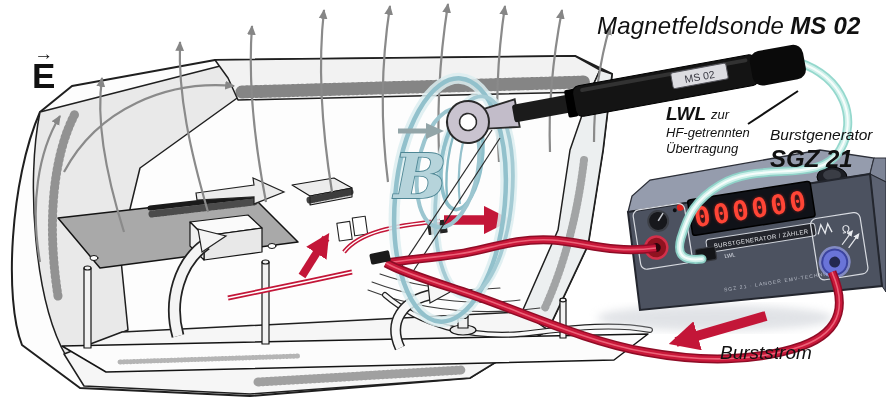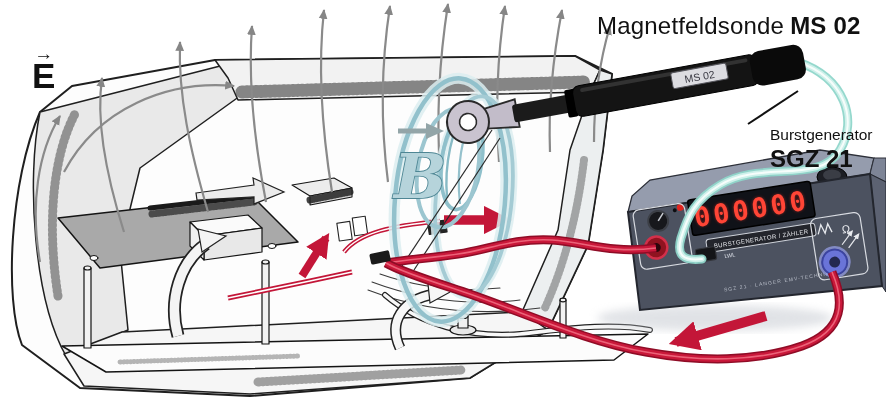--- a/index.html
+++ b/index.html
@@ -1,19 +1,19 @@
 <!DOCTYPE html>
 <html><head>
 <meta charset="utf-8">
 <style>
   html,body{margin:0;padding:0;background:#fff;}
   .stage{position:relative;width:886px;height:402px;background:#fff;overflow:hidden;
          font-family:"Liberation Sans",sans-serif;color:#111;}
   .stage svg{position:absolute;left:0;top:0;}
-  .lbl{position:absolute;white-space:nowrap;}
+  .lbl{position:absolute;white-space:nowrap;font-style:italic;}
   .title{font-size:24px;letter-spacing:.2px;}
   .title .bold{font-weight:bold;margin-left:6px;}
   .vec-label{position:absolute;display:flex;flex-direction:column;align-items:center;line-height:1;}
   .vec-arrow{font-size:19px;font-weight:bold;margin-bottom:-5px;}
   .vec-letter{font-size:35px;font-weight:bold;}
   .lwl-block{font-size:13px;line-height:1.22;}
   .lwl-block .bold{font-size:19px;font-weight:bold;margin-right:5px;vertical-align:-1px;}
   .gen-block{text-align:left;line-height:1.2;}
   .gen-line1{font-size:15.5px;}
   .gen-line2{font-size:24px;font-weight:bold;}
@@ -252,19 +252,25 @@
   </g>
 </svg>
 
   <div class="lbl title" style="left:597px;top:12px"><span>Magnetfeldsonde</span><span class="bold">MS 02</span></div>
 
   <div class="vec-label" style="left:32px;top:44px">
     <span class="vec-arrow">→</span>
     <span class="vec-letter">E</span>
   </div>
 
+  <div class="lbl lwl-block" style="left:666px;top:102px">
+    <div><span class="bold">LWL</span><span>zur</span></div>
+    <div>HF-getrennten</div>
+    <div>Übertragung</div>
+  </div>
 
   <div class="lbl gen-block" style="left:770px;top:126px;width:114px">
     <div class="gen-line1">Burstgenerator</div>
     <div class="gen-line2">SGZ 21</div>
   </div>
 
+  <div class="lbl burststrom" style="left:720px;top:342px">Burststrom</div>
 </div>
 
 </body></html>

